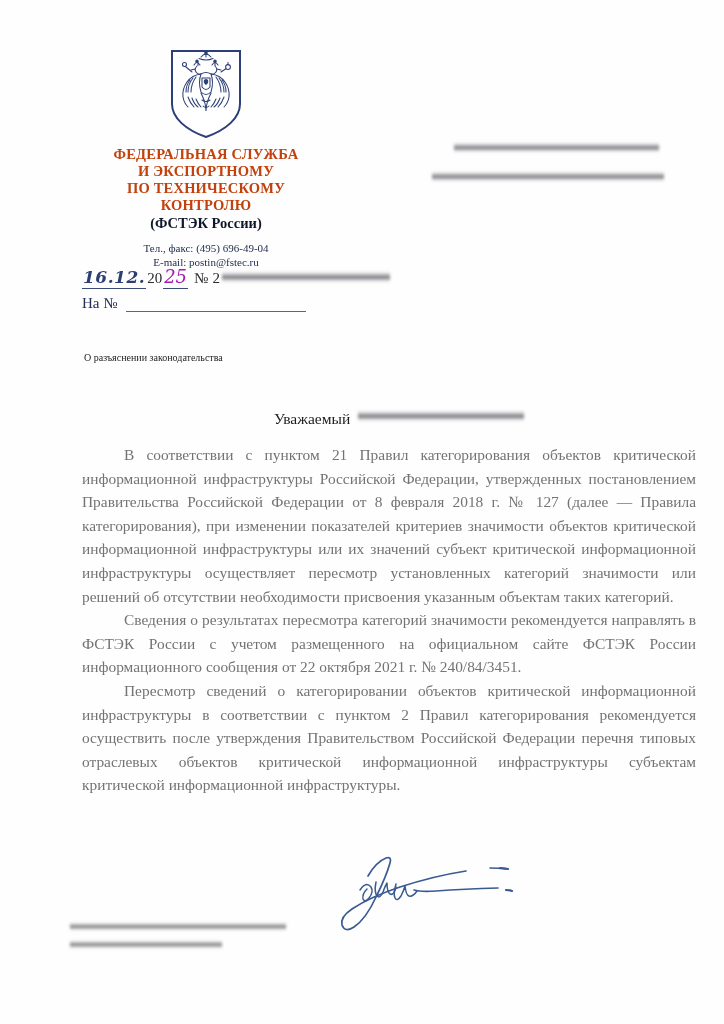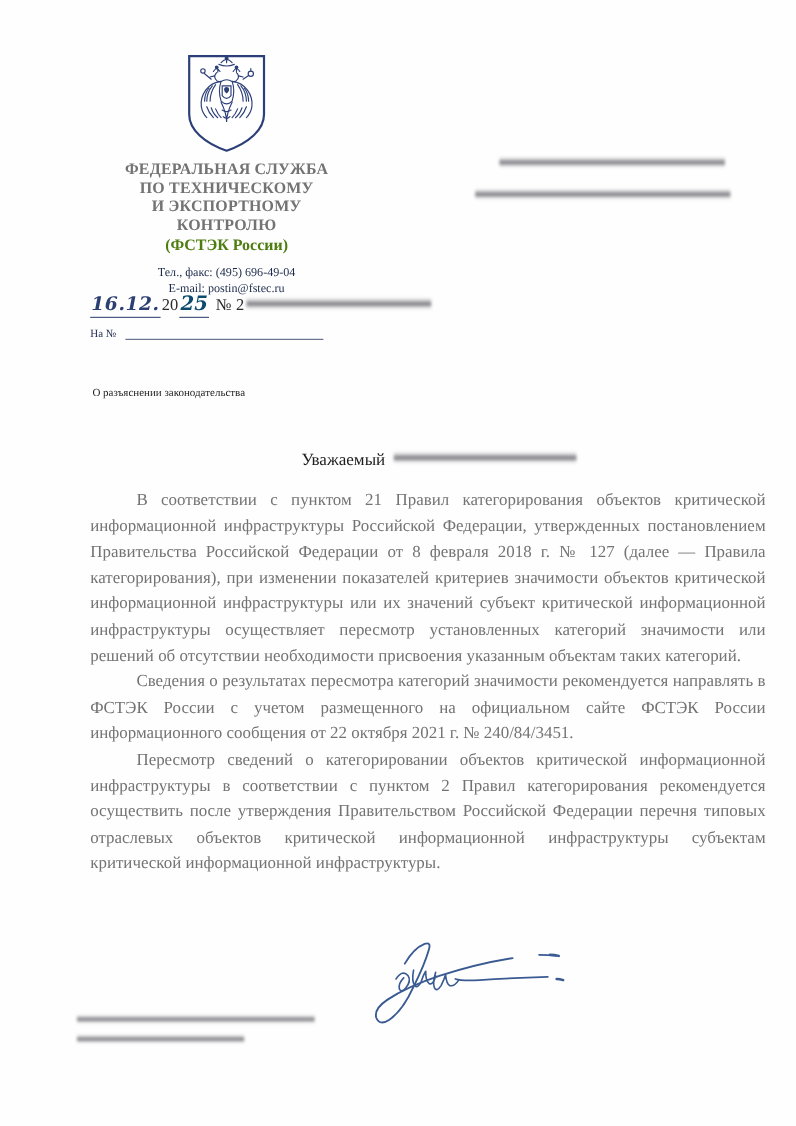--- a/index.html
+++ b/index.html
@@ -36,29 +36,29 @@
     height: 92px;
     margin: 0 auto 6px auto;
     display: block;
   }
 
   .org-name {
     font-weight: bold;
     font-size: 14.5px;
     line-height: 17px;
     letter-spacing: 0.2px;
-    color: #737373;
+    color: #c2410c;
     text-transform: uppercase;
     margin: 0;
   }
   .org-short {
     font-weight: bold;
     font-size: 14.5px;
     line-height: 18px;
-    color: #4d7c0f;
+    color: #0f172a;
     margin: 0;
   }
 
   .contacts {
     margin-top: 9px;
     font-size: 11px;
     line-height: 14px;
     color: #1b2a4a;
   }
   .contacts div { white-space: nowrap; }
@@ -86,23 +86,23 @@
     line-height: 19px;
   }
   .printed-year {
     font-size: 15px;
     padding: 0 1px;
     color: #2a2a2a;
   }
   .hand-year {
     font-family: "DejaVu Serif", serif;
     font-style: italic;
-    font-weight: bold;
+    font-weight: normal;
     font-size: 18px;
-    color: #0c4a6e;
+    color: #a21caf;
     border-bottom: 1.3px solid #394a77;
     padding: 0 1px 1px 1px;
     text-align: right;
   }
   .numsign { margin-left: 6px; font-size: 15px; color: #2a2a2a; }
 
   .redact {
     display: inline-block;
     background: linear-gradient(to bottom,
         rgba(255,255,255,0) 0%,
@@ -112,21 +112,21 @@
         rgba(150,150,156,0.25) 80%,
         rgba(255,255,255,0) 100%);
     filter: blur(1.6px);
     vertical-align: middle;
   }
 
   .na-row {
     position: absolute;
     left: 82px;
     top: 295px;
-    font-size: 10px;
+    font-size: 15px;
     color: #232f54;
     display: flex;
     align-items: flex-end;
   }
   .na-line {
     display: inline-block;
     width: 180px;
     border-bottom: 1.1px solid #5b6485;
     margin-left: 8px;
     height: 13px;
@@ -246,22 +246,22 @@
         <path d="M53 24 l6 -4"></path>
         <circle cx="60" cy="19" r="2.4" fill="#ffffff"></circle>
         <path d="M60 16.4 v-2"></path>
 
         <path d="M33 45 q5 10 5 18 q0 -8 5 -18"></path>
         <path d="M34 52 q4 3 8 0 M35 58 q3 3 6 0"></path>
       </g>
     </svg>
 
     <p class="org-name">ФЕДЕРАЛЬНАЯ СЛУЖБА</p>
+    <p class="org-name">И ЭКСПОРТНОМУ</p>
     <p class="org-name">ПО ТЕХНИЧЕСКОМУ</p>
-    <p class="org-name">И ЭКСПОРТНОМУ</p>
     <p class="org-name">КОНТРОЛЮ</p>
     <p class="org-short">(ФСТЭК России)</p>
 
     <div class="contacts">
       <div>Тел., факс: (495) 696-49-04</div>
       <div>E-mail: postin@fstec.ru</div>
     </div>
   </div>
 
   <div class="addressee">

